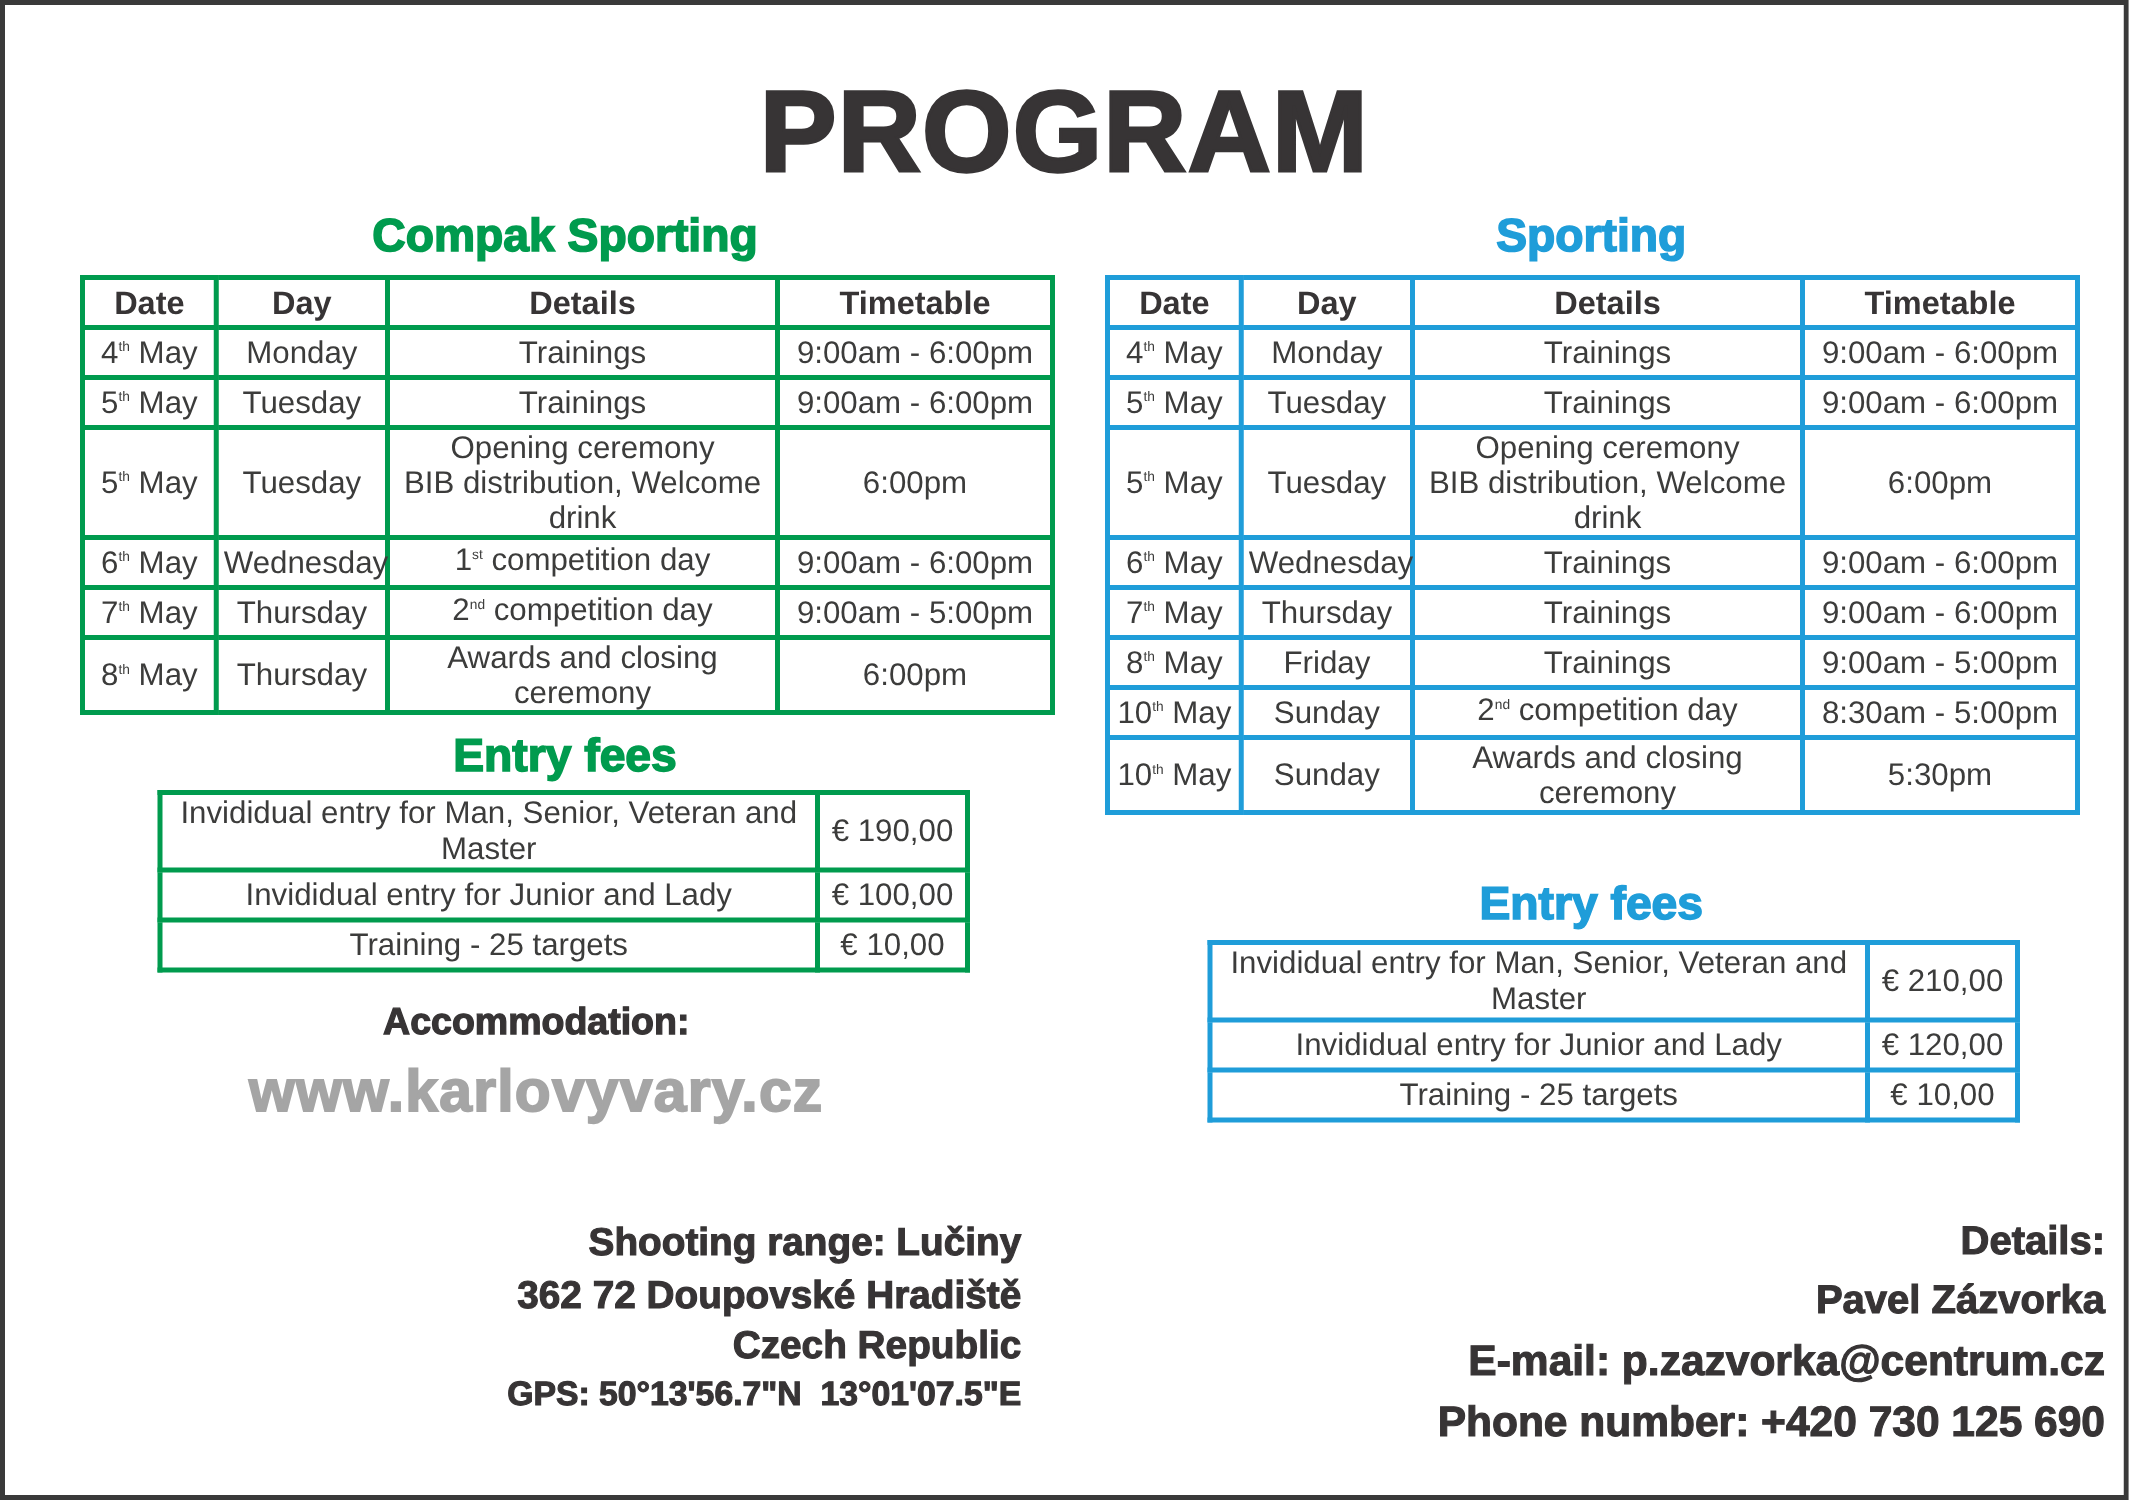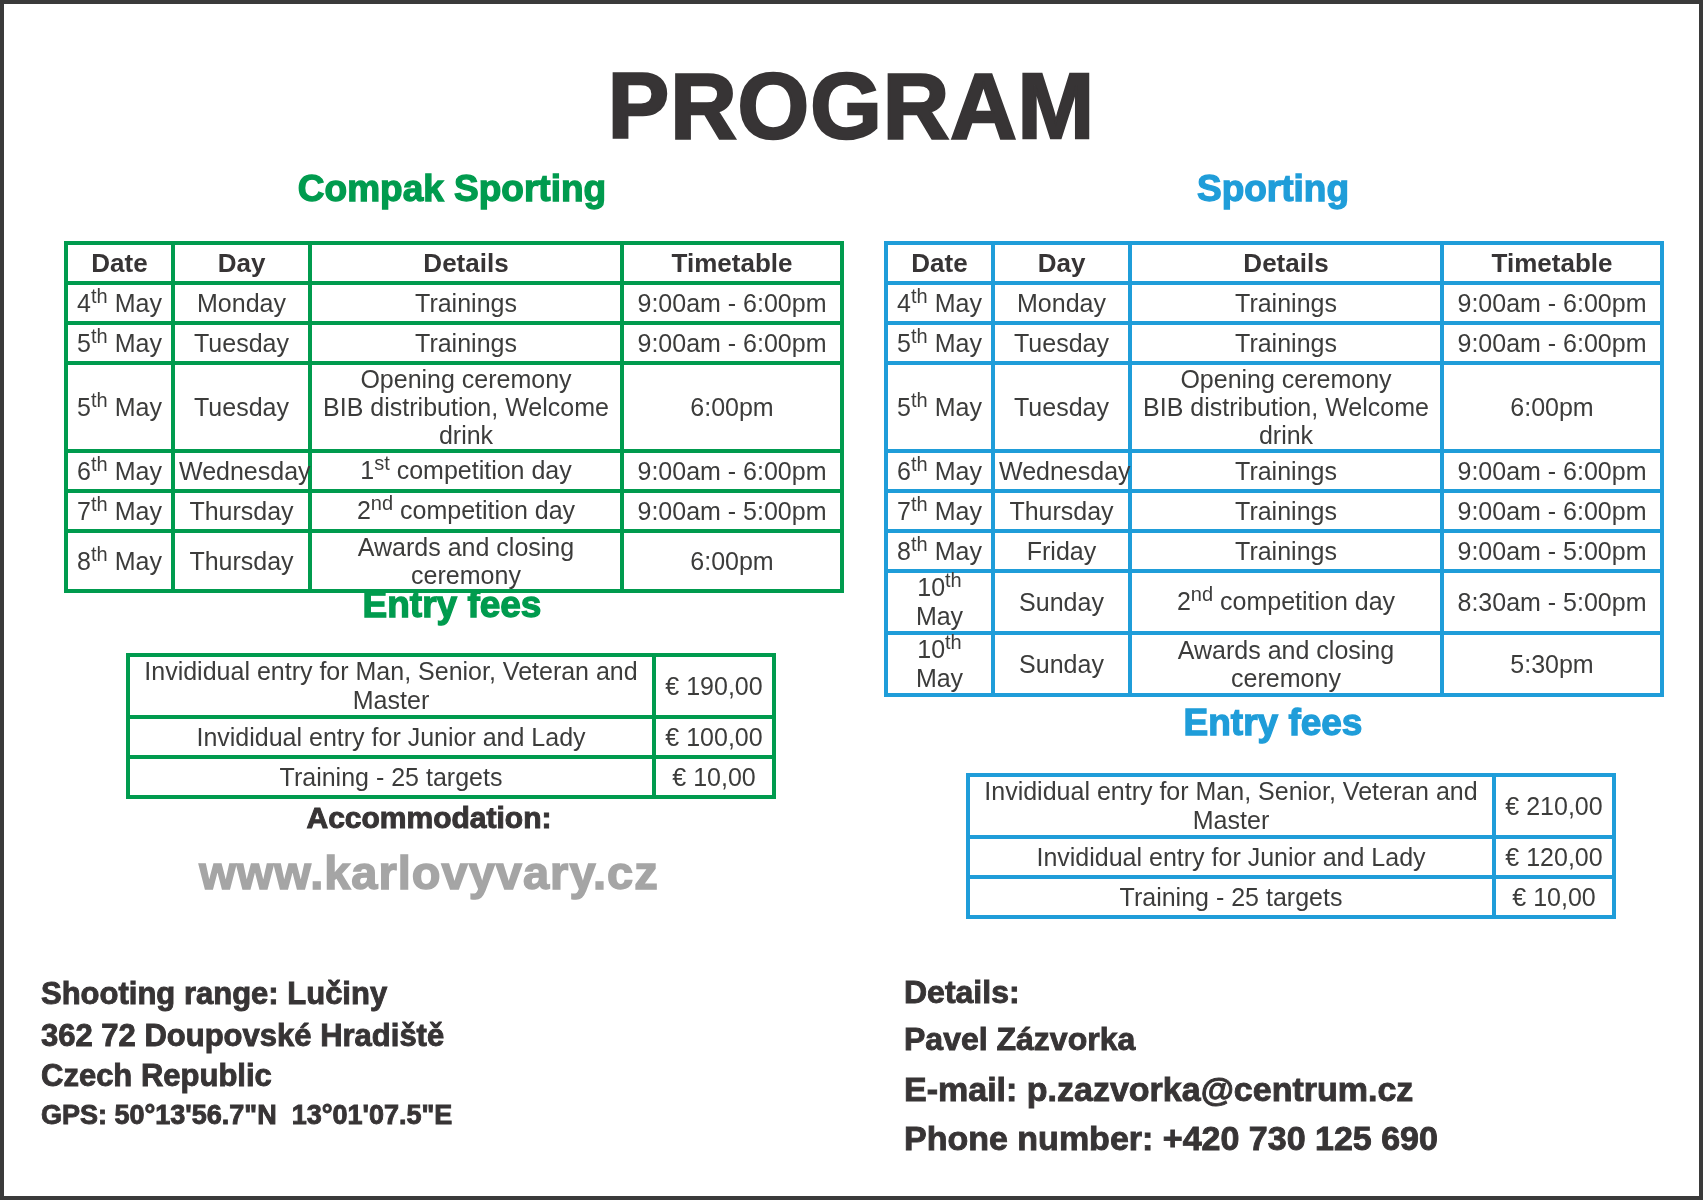--- a/index.html
+++ b/index.html
@@ -33,31 +33,31 @@
     position:absolute;text-align:center;
     font-size:37px;font-weight:800;line-height:44px;
   }
   .sec-heading.green{color:var(--green);-webkit-text-stroke:1.3px var(--green);}
   .sec-heading.blue{color:var(--blue);-webkit-text-stroke:1.3px var(--blue);}
   .compak-heading{left:60px;top:163px;width:776px;}
   .sporting-heading{left:880px;top:163px;width:778px;}
   .compak-fees-heading{left:60px;top:579px;width:776px;}
   .sporting-fees-heading{left:880px;top:697px;width:778px;}
 
-  table{border-collapse:collapse;table-layout:fixed;margin-top:21px;}
+  table{border-collapse:collapse;table-layout:fixed;}
   .schedule{width:776px;}
   .schedule.green-t, .schedule.green-t th, .schedule.green-t td{border:4px solid var(--green);}
   .schedule.blue-t,  .schedule.blue-t th,  .schedule.blue-t td {border:4px solid var(--blue);}
   .schedule col.c0{width:107px}.schedule col.c1{width:137px}
   .schedule col.c2{width:312px}.schedule col.c3{width:220px}
   .schedule th{height:36px;font-size:26px;font-weight:700;color:var(--ink);text-align:center;padding:0 4px;}
   .schedule td{height:36px;font-size:25px;font-weight:400;color:var(--cell);text-align:center;padding:0 4px;}
   .schedule tr.tall td{height:60px;}
   .dline{line-height:28px;}
-  .sup{font-size:20px;position:relative;top:-9px;}
+  .sup{font-size:11px;position:relative;top:-9px;}
 
   .compak-table{position:absolute;left:60px;top:216px;}
   .sporting-table{position:absolute;left:880px;top:216px;}
 
   .fees{width:646px;}
   .fees.green-t, .fees.green-t td{border:4px solid var(--green);}
   .fees.blue-t,  .fees.blue-t td {border:4px solid var(--blue);}
   .fees col.c0{width:526px}.fees col.c1{width:120px}
   .fees td{height:36px;font-size:25px;color:var(--cell);text-align:center;padding:0 4px;}
   .compak-fees-table{position:absolute;left:122px;top:628px;}
@@ -67,21 +67,21 @@
     position:absolute;left:37px;top:797px;width:776px;text-align:center;
     font-size:30px;font-weight:800;color:var(--ink);
     -webkit-text-stroke:1px var(--ink);
   }
   .site-link{
     position:absolute;left:37px;top:841px;width:776px;text-align:center;
     font-size:47px;font-weight:800;color:var(--gray);
     -webkit-text-stroke:1.5px var(--gray);
     letter-spacing:1px;
   }
-  .info-block{position:absolute;text-align:left;color:var(--ink);font-weight:800;}
+  .info-block{position:absolute;text-align:right;color:var(--ink);font-weight:800;}
   .info-block .line{-webkit-text-stroke:0.9px var(--ink);}
   .shooting-block{left:37px;top:968px;width:776px;}
   .shooting-block .l1{font-size:31px;line-height:44px;}
   .shooting-block .l2{font-size:31px;line-height:40px;}
   .shooting-block .l3{font-size:31px;line-height:40px;}
   .shooting-block .l4{font-size:27px;line-height:39px;}
   .contact-block{left:900px;top:966px;width:780px;}
   .contact-block .l1{font-size:32px;line-height:44px;}
   .contact-block .l2{font-size:32px;line-height:50px;}
   .contact-block .l3{font-size:34px;line-height:50px;}

